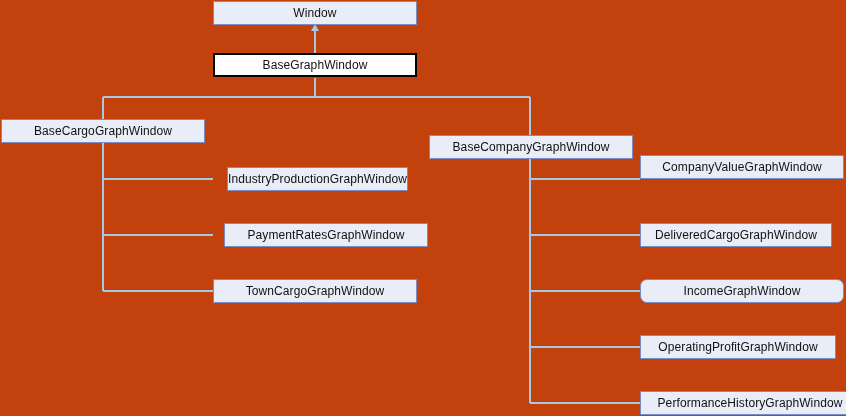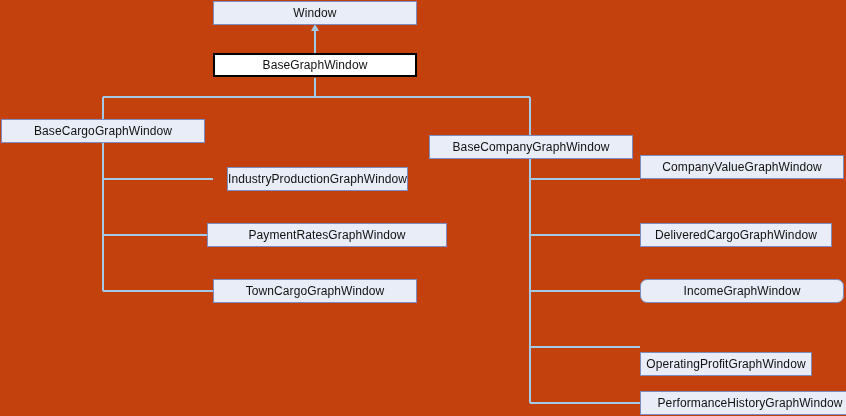--- a/index.html
+++ b/index.html
@@ -90,35 +90,35 @@
   </div>
   <div class="node" style="left: 1px; top: 111px; width: 204px; height: 24px; margin-top: 8px;">
     <span class="node-label">BaseCargoGraphWindow</span>
   </div>
   <div class="node" style="left: 429px; top: 111px; width: 204px; height: 24px; margin-top: 24px;">
     <span class="node-label">BaseCompanyGraphWindow</span>
   </div>
   <div class="node" style="left: 227px; top: 167px; width: 181px; height: 24px;">
     <span class="node-label">IndustryProductionGraphWindow</span>
   </div>
-  <div class="node" style="left: 207px; top: 223px; width: 240px; height: 24px;">
+  <div class="node" style="left: 224px; top: 223px; width: 204px; height: 24px;">
     <span class="node-label">PaymentRatesGraphWindow</span>
   </div>
   <div class="node" style="left: 213px; top: 279px; width: 204px; height: 24px; text-align: right;">
     <span class="node-label">TownCargoGraphWindow</span>
   </div>
   <div class="node" style="left: 640px; top: 155px; width: 204px; height: 24px;">
     <span class="node-label">CompanyValueGraphWindow</span>
   </div>
   <div class="node" style="left: 640px; top: 223px; width: 192px; height: 24px;">
     <span class="node-label">DeliveredCargoGraphWindow</span>
   </div>
   <div class="node" style="left: 640px; top: 279px; width: 204px; height: 24px; border-radius: 7px;">
     <span class="node-label">IncomeGraphWindow</span>
   </div>
-  <div class="node" style="left: 640px; top: 335px; width: 172px; height: 24px; margin-top: 17px;">
+  <div class="node" style="left: 640px; top: 335px; width: 196px; height: 24px;">
     <span class="node-label">OperatingProfitGraphWindow</span>
   </div>
   <div class="node" style="left: 640px; top: 391px; width: 220px; height: 24px;">
     <span class="node-label">PerformanceHistoryGraphWindow</span>
   </div>
 
 </div>
 
 </body></html>

